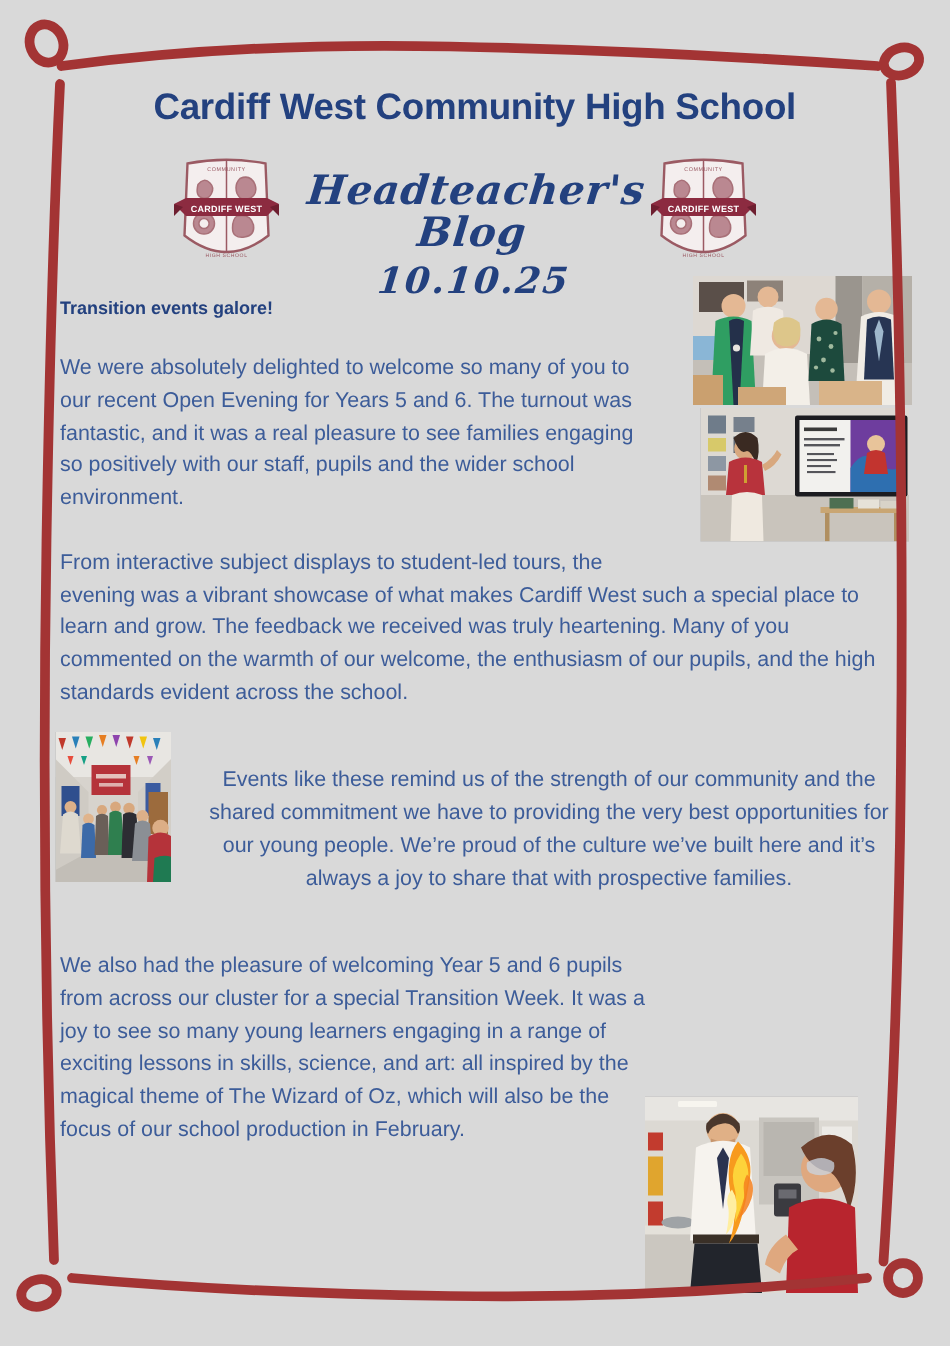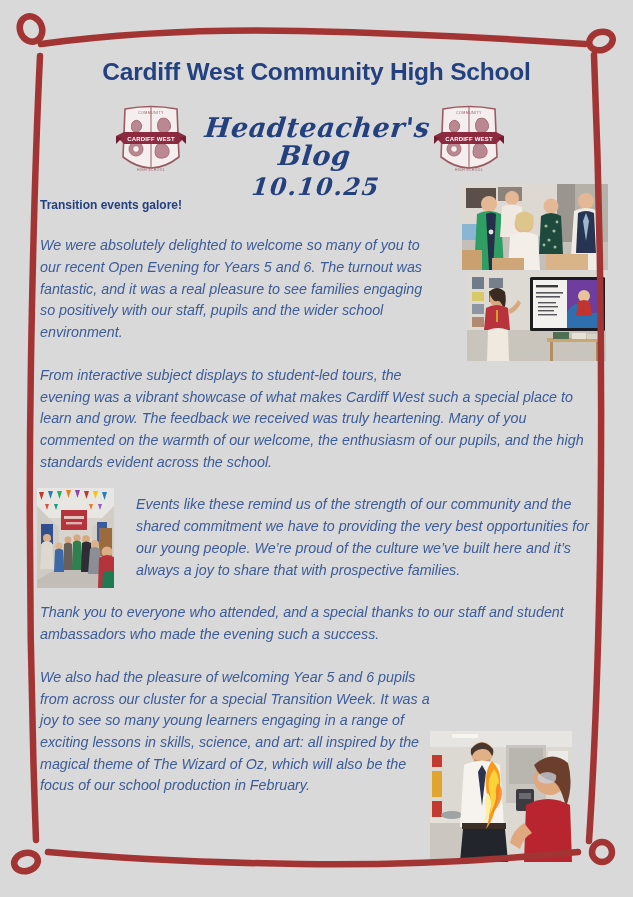--- a/index.html
+++ b/index.html
@@ -94,24 +94,23 @@
     font-size: 14.3px;
     line-height: 1.52;
   }
   .section-head {
     font-weight: bold;
     color: #23417f;
     font-size: 12px;
     margin: 0 0 21px 0;
   }
   .para {
-    margin: 0 0 21px 0;
-    font-style: italic;
-  }
-  .para.right-align { text-align: left; }
+    margin: 16px 0 21px 0;
+  }
+  .para.right-align { text-align: center; }
 
   
   .float-right-top {
     float: right;
     width: 148px;
     height: 182px;
     shape-margin: 4px;
     margin: -2px 0 4px 8px;
   }
   .float-left-mid {
@@ -220,21 +219,20 @@
     <p class="para">From interactive subject displays to student-led tours, the evening was a vibrant showcase of what makes Cardiff West such a special place to learn and grow. The feedback we received was truly heartening. Many of you commented on the warmth of our welcome, the enthusiasm of our pupils, and the high standards evident across the school.</p>
 
     <div style="clear:right"></div>
 
     <div class="float-left-mid"></div>
 
     <p class="para right-align">Events like these remind us of the strength of our community and the shared commitment we have to providing the very best opportunities for our young people. We’re proud of the culture we’ve built here and it’s always a joy to share that with prospective families.</p>
 
     <div style="clear:left"></div>
 
-    <p class="para">Thank you to everyone who attended, and a special thanks to our staff and student ambassadors who made the evening such a success.</p>
 
     <div class="float-right-bottom"></div>
 
     <p class="para">We also had the pleasure of welcoming Year 5 and 6 pupils from across our cluster for a special Transition Week. It was a joy to see so many young learners engaging in a range of exciting lessons in skills, science, and art: all inspired by the magical theme of The Wizard of Oz, which will also be the focus of our school production in February.</p>
   </div>
 
   <div class="photo photo-staff">
     <svg viewBox="0 0 146 86" preserveAspectRatio="none" xmlns="http://www.w3.org/2000/svg" aria-hidden="true">
       <rect width="146" height="86" fill="#cdc9c4"></rect>
       <rect x="0" y="0" width="146" height="52" fill="#ddd8d2"></rect>

